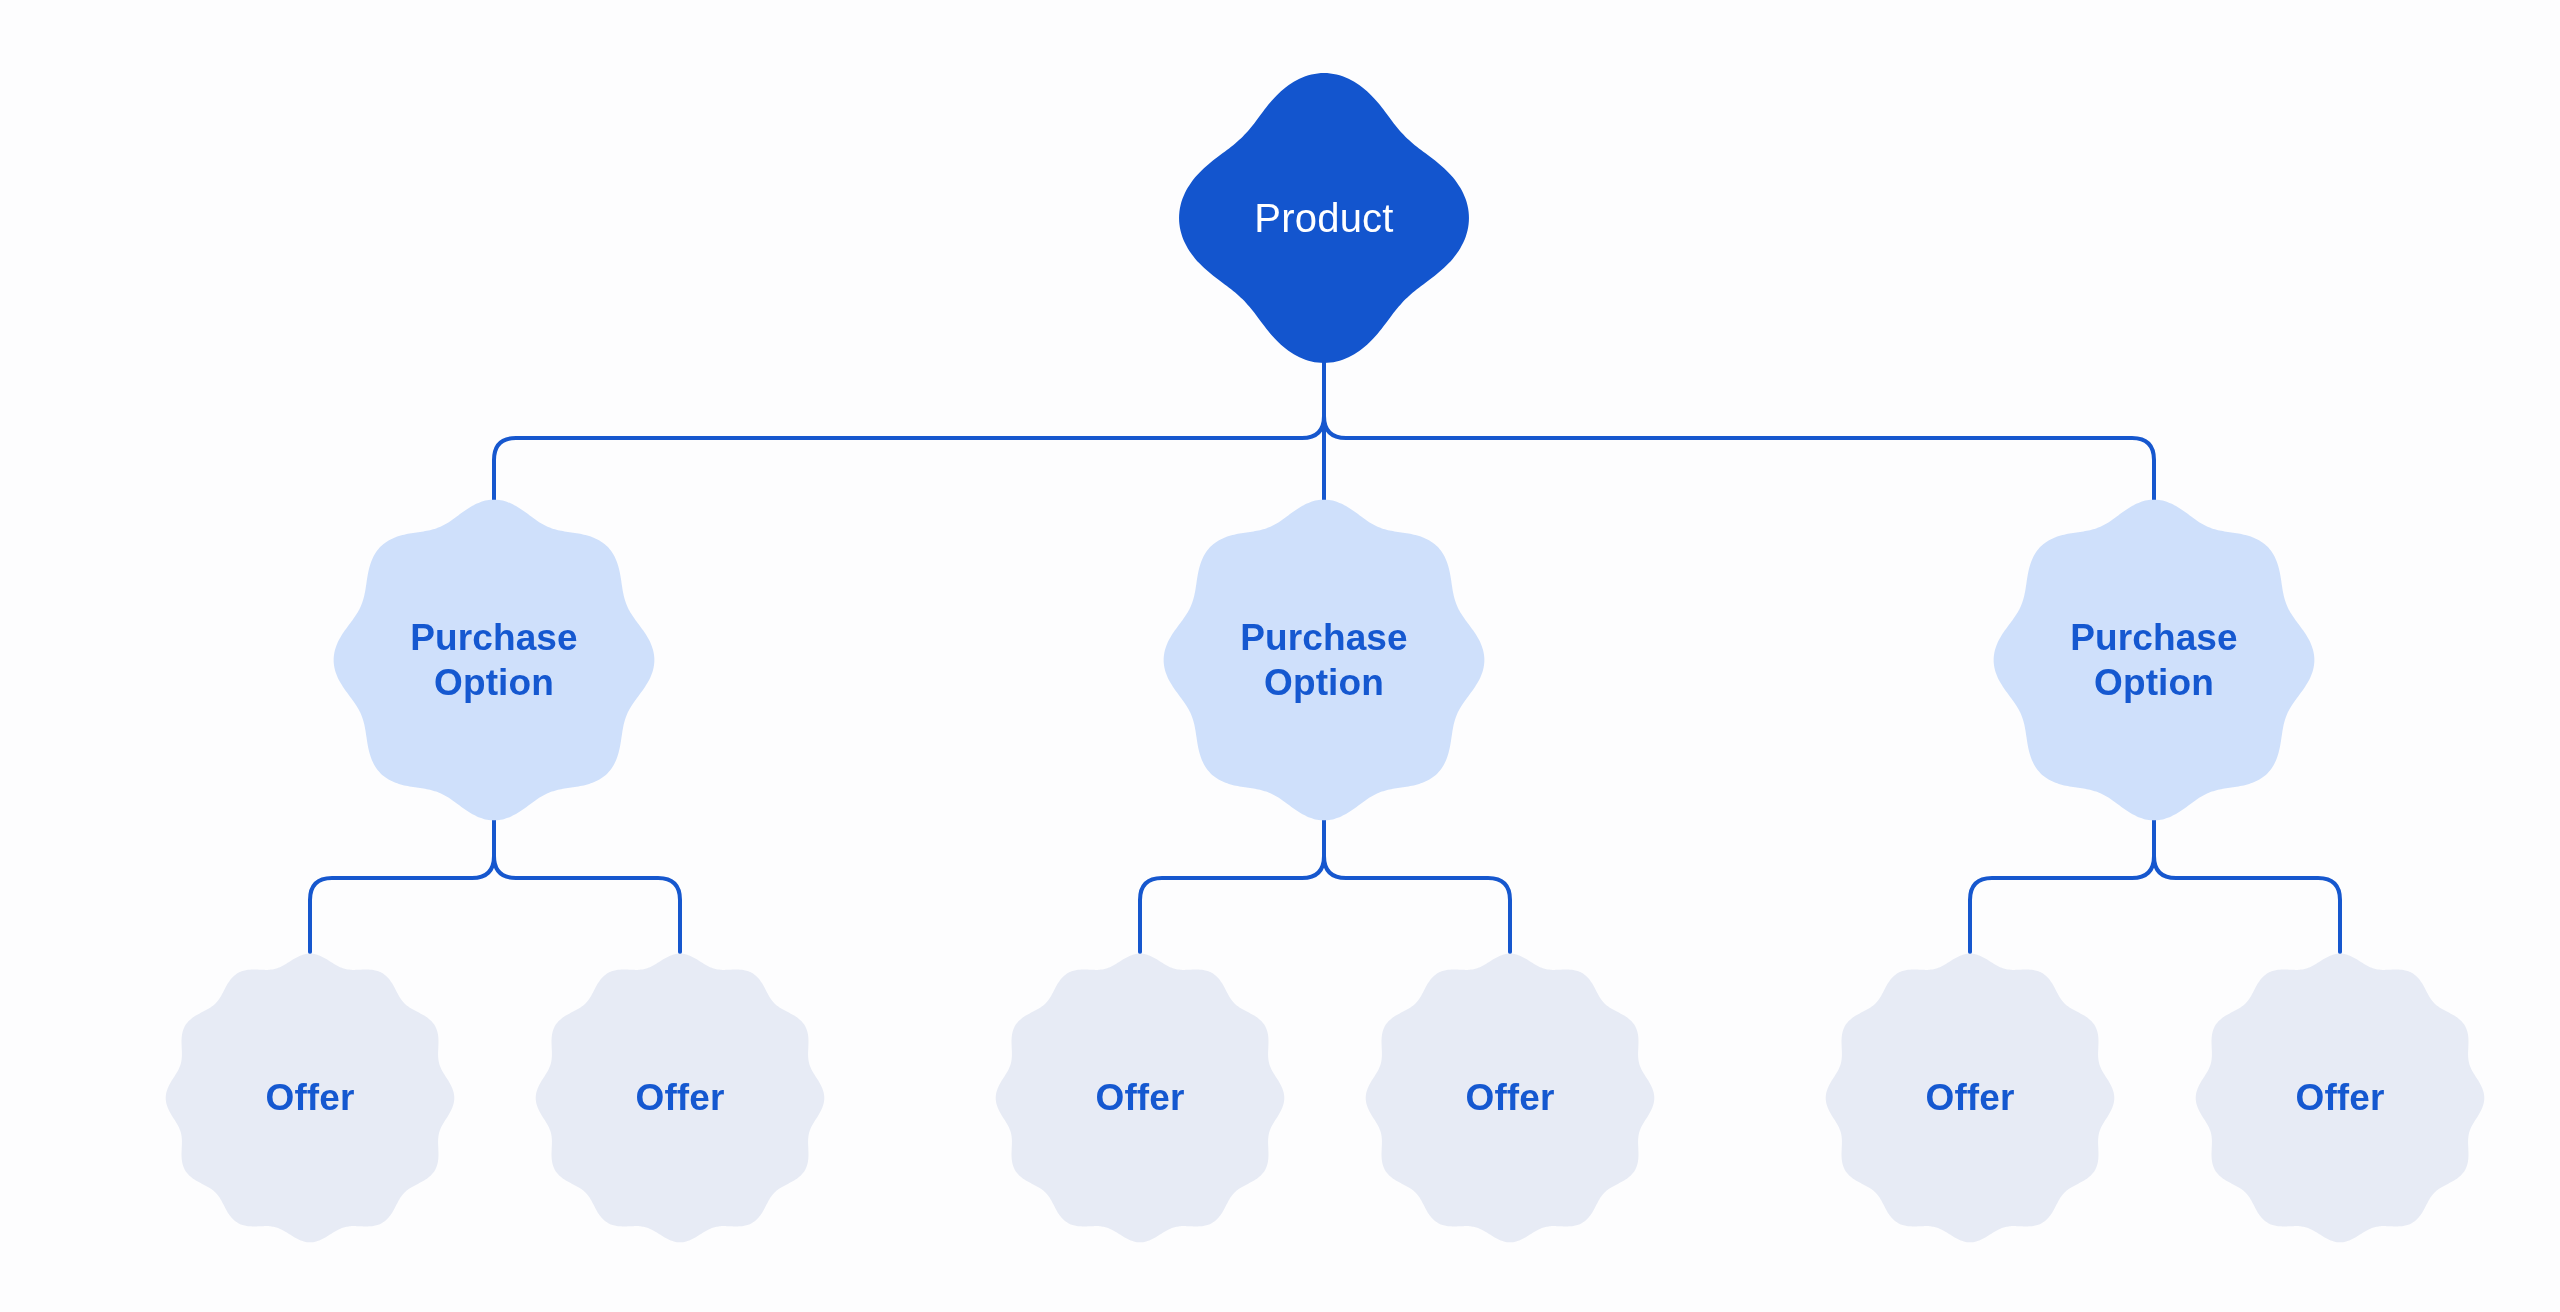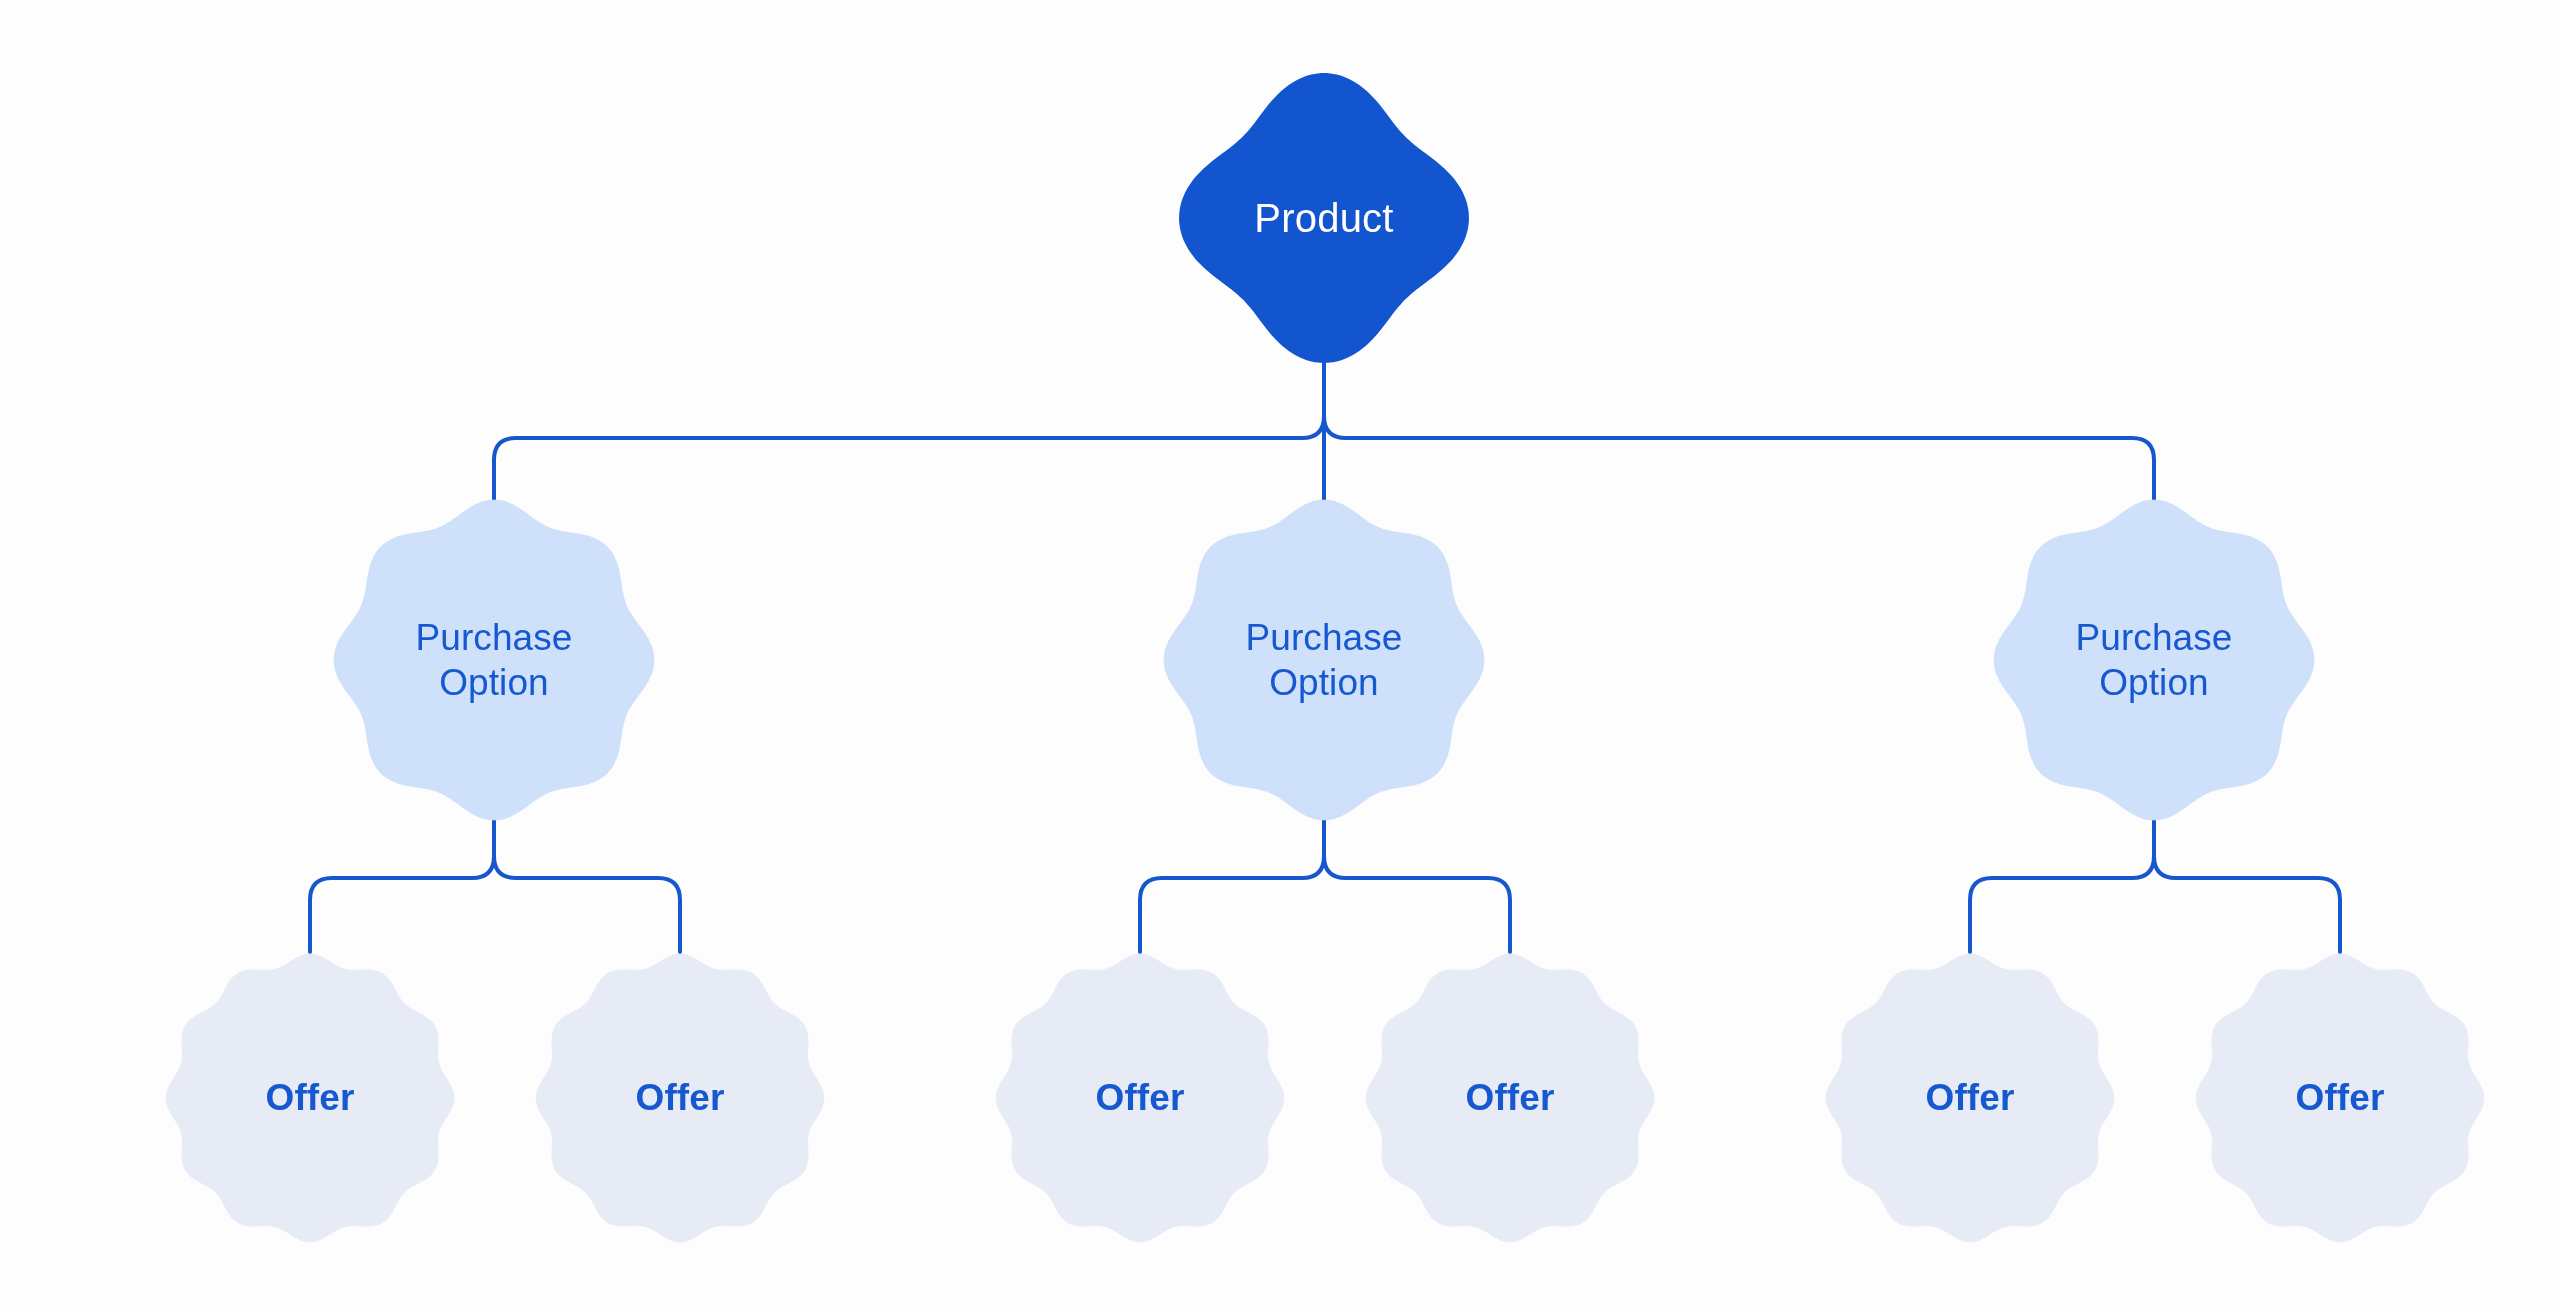--- a/index.html
+++ b/index.html
@@ -40,21 +40,21 @@
   .label-root {
     color: #ffffff;
     font-size: 40px;
     font-weight: 400;
     letter-spacing: 0.2px;
     line-height: 1.22;
   }
   .label-mid {
     color: #1558d0;
     font-size: 37px;
-    font-weight: 400;
+    font-weight: 700;
     letter-spacing: 0.1px;
     line-height: 1.22;
   }
   .label-leaf {
     color: #1558d0;
     font-size: 37px;
     font-weight: 700;
     letter-spacing: 0.1px;
     line-height: 1.22;
   }

